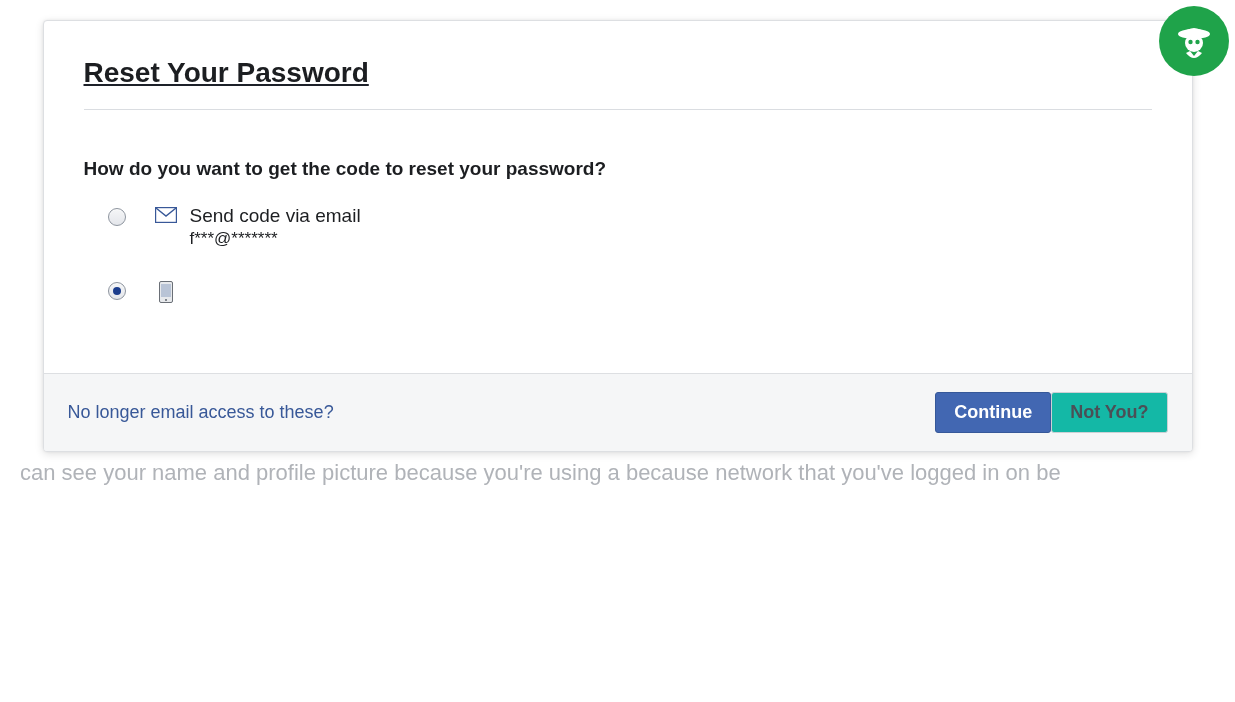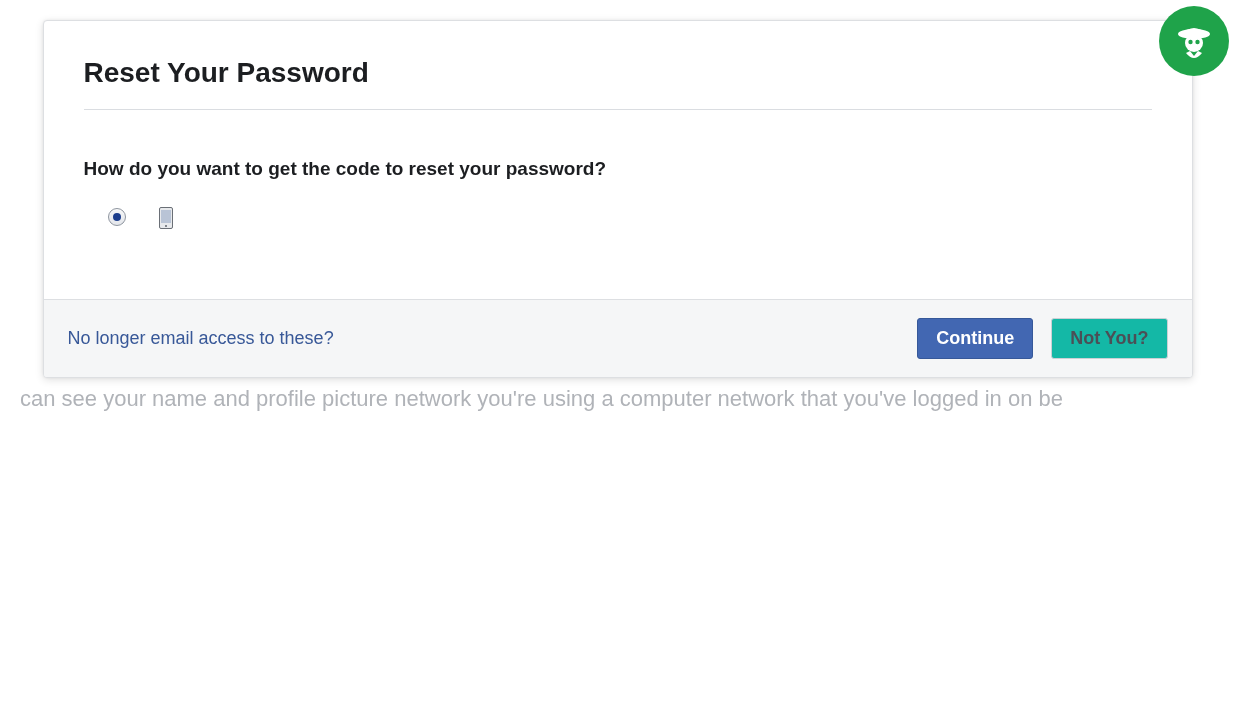--- a/index.html
+++ b/index.html
@@ -20,20 +20,21 @@
       background: #fff;
       border: 1px solid #dddfe2;
       border-radius: 4px;
       box-shadow: 0 2px 8px rgba(0,0,0,0.12), 0 0 3px rgba(0,0,0,0.06);
       width: 1150px;
       margin: 0 auto;
       overflow: hidden;
     }
     .header {
       padding: 36px 40px 18px 40px;
+      text-decoration: underline;
     }
     .header h1 {
       font-size: 28px;
       font-weight: bold;
       color: #1c1e21;
       padding-bottom: 20px;
       border-bottom: 1px solid #dadde1;
     }
     .body {
       display: flex;
@@ -155,21 +156,21 @@
       align-items: center;
       justify-content: space-between;
     }
     .footer-link {
       color: #385898;
       font-size: 18px;
       cursor: pointer;
     }
     .footer-actions {
       display: flex;
-      gap: 18px;
+      gap: 0;
     }
     .btn {
       font-size: 18px;
       font-weight: bold;
       padding: 9px 18px;
       border-radius: 3px;
       cursor: pointer;
       border: 1px solid;
     }
     .btn-primary {
@@ -207,20 +208,33 @@
 
 <div class="outer-wrap">
   <div class="card">
     <div class="header">
       <h1>Reset Your Password</h1>
     </div>
     <div class="body">
       <div class="left">
         <div class="prompt">How do you want to get the code to reset your password?</div>
 
+        <div class="option">
+          <div class="radio"></div>
+          <div class="opt-icon">
+            <svg width="22" height="16" viewBox="0 0 22 16">
+              <rect x="0.5" y="0.5" width="21" height="15" fill="#fff" stroke="#385898" stroke-width="1.4"></rect>
+              <path d="M1 1 L11 9 L21 1" fill="none" stroke="#385898" stroke-width="1.4"></path>
+            </svg>
+          </div>
+          <div class="opt-text">
+            <span class="opt-label">Send code via email</span>
+            <span class="opt-detail">f***@*******</span>
+          </div>
+        </div>
 
         <div class="option">
           <div class="radio selected"></div>
           <div class="opt-icon">
             <svg width="14" height="22" viewBox="0 0 14 22">
               <rect x="0.5" y="0.5" width="13" height="21" rx="1.5" fill="#e7e9ec" stroke="#6a6f76" stroke-width="1"></rect>
               <rect x="2" y="3" width="10" height="13" fill="#b9c4d6"></rect>
               <circle cx="7" cy="19" r="1.1" fill="#6a6f76"></circle>
             </svg>
           </div>
@@ -229,21 +243,21 @@
       </div>
     </div>
     <div class="footer">
       <div class="footer-link">No longer email access to these?</div>
       <div class="footer-actions">
         <button class="btn btn-primary">Continue</button>
         <button class="btn btn-secondary">Not You?</button>
       </div>
     </div>
   </div>
-  <div class="below-text">can see your name and profile picture network you're using a computer network that you've logged in on be</div>
+  <div class="below-text">can see your name and profile picture because you're using a because network that you've logged in on be</div>
 </div>
 
 <div class="badge">
   <svg width="46" height="46" viewBox="0 0 46 46">
     <ellipse cx="23" cy="16" rx="16" ry="5" fill="#fff"></ellipse>
     <path d="M11 16 Q23 4 35 16" fill="#fff"></path>
     <circle cx="23" cy="25" r="9" fill="#fff"></circle>
     <circle cx="19.5" cy="24" r="2.2" fill="#1fa34a"></circle>
     <circle cx="26.5" cy="24" r="2.2" fill="#1fa34a"></circle>
     <path d="M15 35 Q23 45 31 35 L27 33 L23 38 L19 33 Z" fill="#fff"></path>

